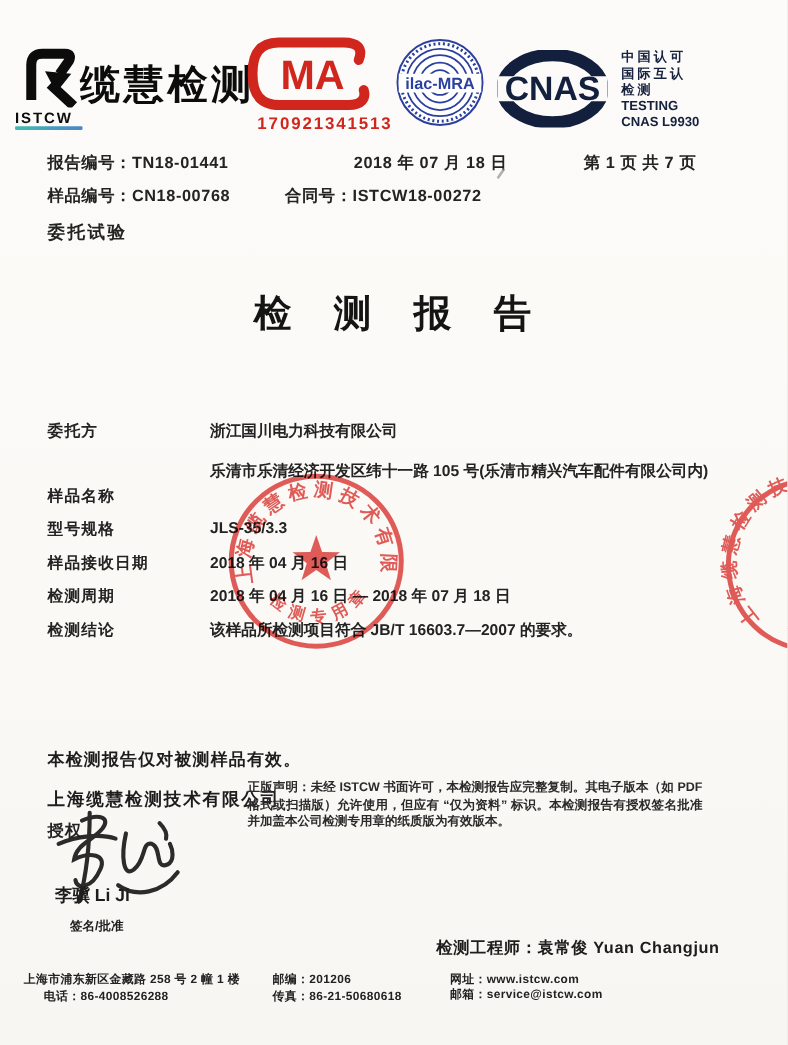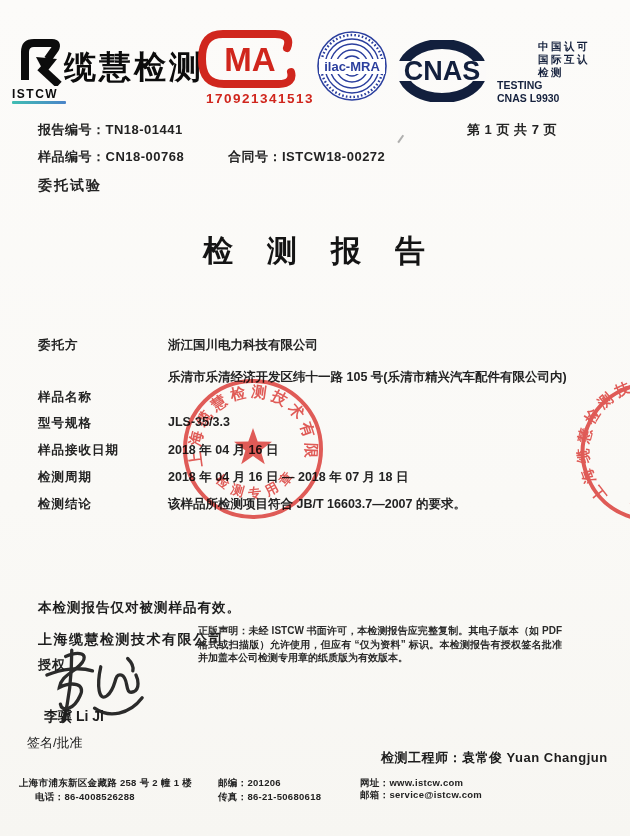--- a/index.html
+++ b/index.html
@@ -12,25 +12,25 @@
   .abs{position:absolute;}
   .meta{font-size:13px;font-weight:700;letter-spacing:.5px;color:#232323;}
   .lbl{font-size:12.5px;font-weight:700;letter-spacing:1px;color:#232323;text-align:right;}
   .val{font-size:12.5px;font-weight:700;color:#232323;}
   .title{width:630px;text-align:center;font-size:30px;font-weight:800;color:#141414;letter-spacing:2px;}
   .brandcn{font-size:32px;font-weight:900;color:#0c0c0c;letter-spacing:3px;}
   .istcw-word{font-size:12px;font-weight:900;letter-spacing:1.5px;color:#0c0c0c;}
   .tagbar{width:54px;height:3px;background:linear-gradient(90deg,#1fb3a6,#2b6fc0);opacity:.85;border-radius:1px;}
   .cmanum{width:118px;text-align:right;font-size:13.5px;font-weight:800;color:#d0261d;letter-spacing:1.5px;}
   .accred{font-size:10.5px;font-weight:800;color:#15213d;line-height:13px;}
-  .accred .cn{letter-spacing:2.5px;margin-left:41px;}
+  .accred .cn{letter-spacing:2.5px;}
   .statement{font-size:13.5px;font-weight:700;letter-spacing:1px;}
   .company2{font-size:14px;font-weight:800;letter-spacing:1.5px;}
   .disclaimer{width:364px;font-size:10px;line-height:13.5px;font-weight:600;text-align:justify;color:#2a2a2a;}
-  .engineer{font-size:13px;font-weight:800;letter-spacing:.5px;margin-left:32px;}
+  .engineer{font-size:13px;font-weight:800;letter-spacing:.5px;}
   .foot{font-size:9.5px;font-weight:700;color:#222;letter-spacing:.3px;}
   .stamp{opacity:.86;mix-blend-mode:multiply;}
   .artifact{width:9px;height:1.5px;background:#8f8f8f;transform:rotate(-55deg);opacity:.7;}
 </style>
 </head>
 <body>
 
 <div class="page">
 
   <svg class="abs" style="left:14px;top:36px" width="48" height="50" viewBox="0 0 48 50">
@@ -74,20 +74,21 @@
     <div class="cn">中国认可</div>
     <div class="cn">国际互认</div>
     <div class="cn">检测</div>
     <div>TESTING</div>
     <div>CNAS L9930</div>
   </div>
 
   <div class="abs meta" style="left:38px;top:121px">
     <span>报告编号：</span><span>TN18-01441</span>
   </div>
+  <div class="abs meta" style="left:283px;top:121px">2018 年 07 月 18 日</div>
   <div class="abs meta" style="left:467px;top:121px">第 1 页 共 7 页</div>
 
   <div class="abs meta" style="left:38px;top:148px">
     <span>样品编号：</span><span>CN18-00768</span>
   </div>
   <div class="abs meta" style="left:228px;top:148px">
     <span>合同号：</span><span>ISTCW18-00272</span>
   </div>
 
   <div class="abs meta" style="left:38px;top:177px;font-size:14px;letter-spacing:2px">委托试验</div>
@@ -153,21 +154,21 @@
       <path d="M38,12 C52,6 60,10 54,18 C46,28 34,30 32,42 C44,36 58,38 52,50 C46,64 34,66 33,58"></path>
       <path d="M44,6 C44,26 42,52 36,74"></path>
       <path d="M20,30 C34,24 52,22 64,26"></path>
       <path d="M72,22 C68,40 70,56 78,50 C88,42 84,28 92,30 C100,33 94,50 104,46 C110,43 108,34 106,30"></path>
       <path d="M66,62 C80,72 100,68 112,52"></path>
       <path d="M98,14 C102,18 104,22 103,26"></path>
     </g>
   </svg>
 
   <div class="abs" style="left:44px;top:708px;font-size:14px;font-weight:800">李骥 Li Ji</div>
-  <div class="abs" style="left:27px;top:734px;font-size:13px;font-weight:400">签名/批准</div>
+  <div class="abs" style="left:56px;top:734px;font-size:10px;font-weight:700">签名/批准</div>
 
   <div class="abs disclaimer" style="left:198px;top:624px">正版声明：未经 ISTCW 书面许可，本检测报告应完整复制。其电子版本（如 PDF 格式或扫描版）允许使用，但应有 “仅为资料” 标识。本检测报告有授权签名批准并加盖本公司检测专用章的纸质版为有效版本。</div>
 
   <div class="abs engineer" style="left:349px;top:749px">检测工程师：袁常俊  Yuan Changjun</div>
 
   <div class="abs foot" style="left:19px;top:777px">上海市浦东新区金藏路 258 号 2 幢 1 楼</div>
   <div class="abs foot" style="left:35px;top:791px">电话：86-4008526288</div>
   <div class="abs foot" style="left:218px;top:777px">邮编：201206</div>
   <div class="abs foot" style="left:218px;top:791px">传真：86-21-50680618</div>
   <div class="abs foot" style="left:360px;top:777px">网址：www.istcw.com</div>

